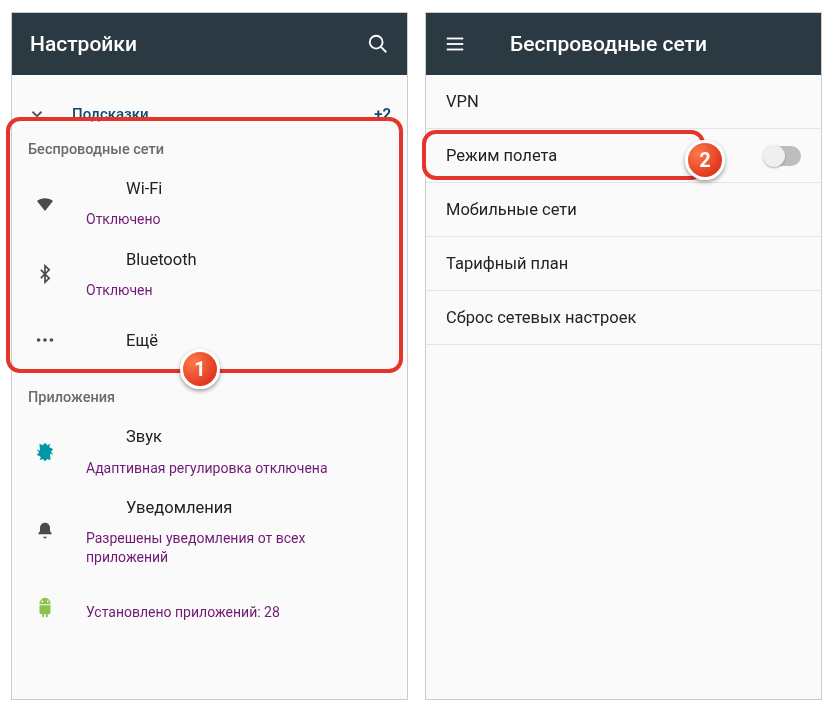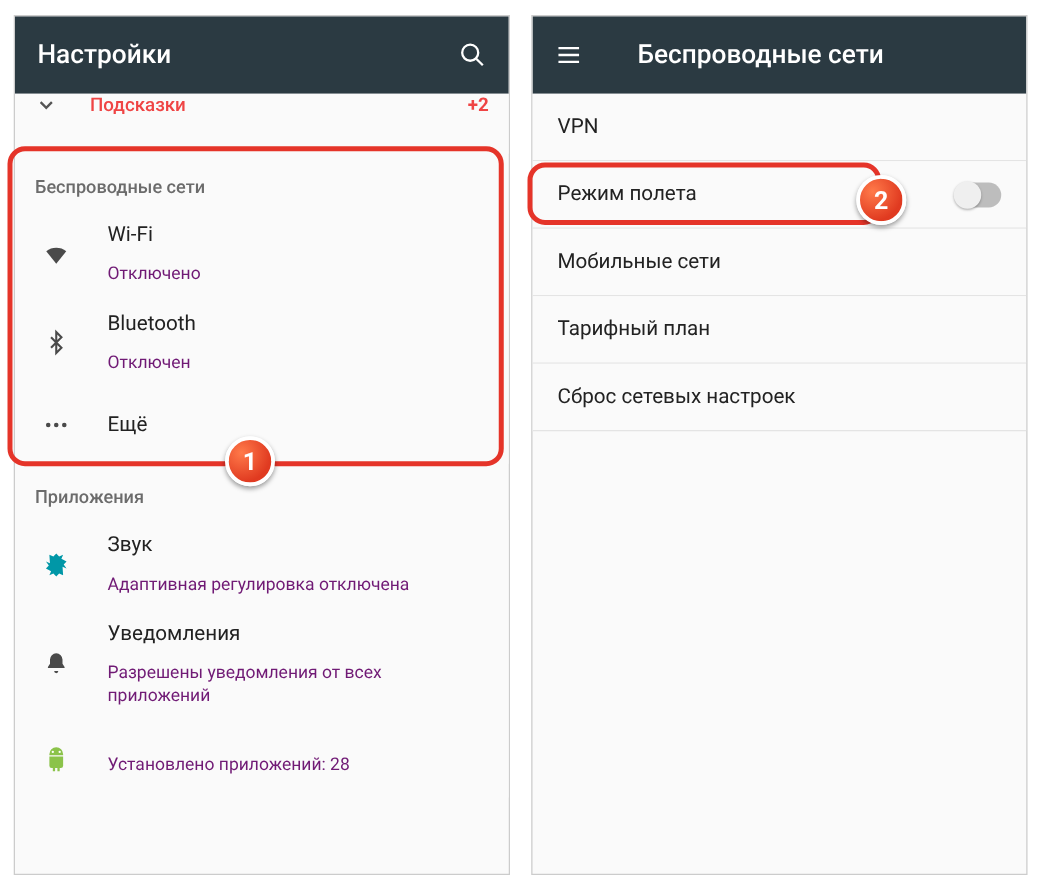--- a/index.html
+++ b/index.html
@@ -27,24 +27,24 @@
   display: flex;
   align-items: center;
   padding: 0 18px;
   gap: 44px;
 }
 .appbar .title { font-size: 21px; font-weight: 500; flex: 1; }
 .appbar .icon { width: 22px; height: 22px; display: flex; align-items: center; justify-content: center; }
 
 .suggest-row {
   display: flex;
-  align-items: flex-start;
+  align-items: flex-end;
   height: 48px;
   padding: 0 16px;
-  color: #ef4444;
+  color: #0c4a6e;
   font-size: 15px;
   font-weight: 500;
   background: #fafafa;
 }
 .suggest-row .chev { width: 30px; color: #555; font-size: 18px; }
 .suggest-row .label { flex: 1; margin-left: 14px; }
 .suggest-row .count { font-weight: 700; }
 
 .section-header {
   color: #6b6b6b;
@@ -62,21 +62,21 @@
   background: #fafafa;
 }
 .setting-item .icon-slot {
   width: 34px;
   display: flex;
   align-items: center;
   justify-content: center;
   color: #5a5a5a;
 }
 .setting-item .texts { flex: 1; }
-.setting-item .primary { font-size: 16.5px; color: #222; line-height: 1.3; }
+.setting-item .primary { font-size: 16.5px; color: #222; line-height: 1.3; margin-left: 40px; }
 .setting-item .secondary { font-size: 14px; color: #701a75; line-height: 1.3; margin-top: 11px; }
 
 .simple-item {
   display: flex;
   align-items: center;
   min-height: 54px;
   padding: 0 20px;
   font-size: 16.5px;
   color: #222;
   border-bottom: 1px solid #e4e4e4;

